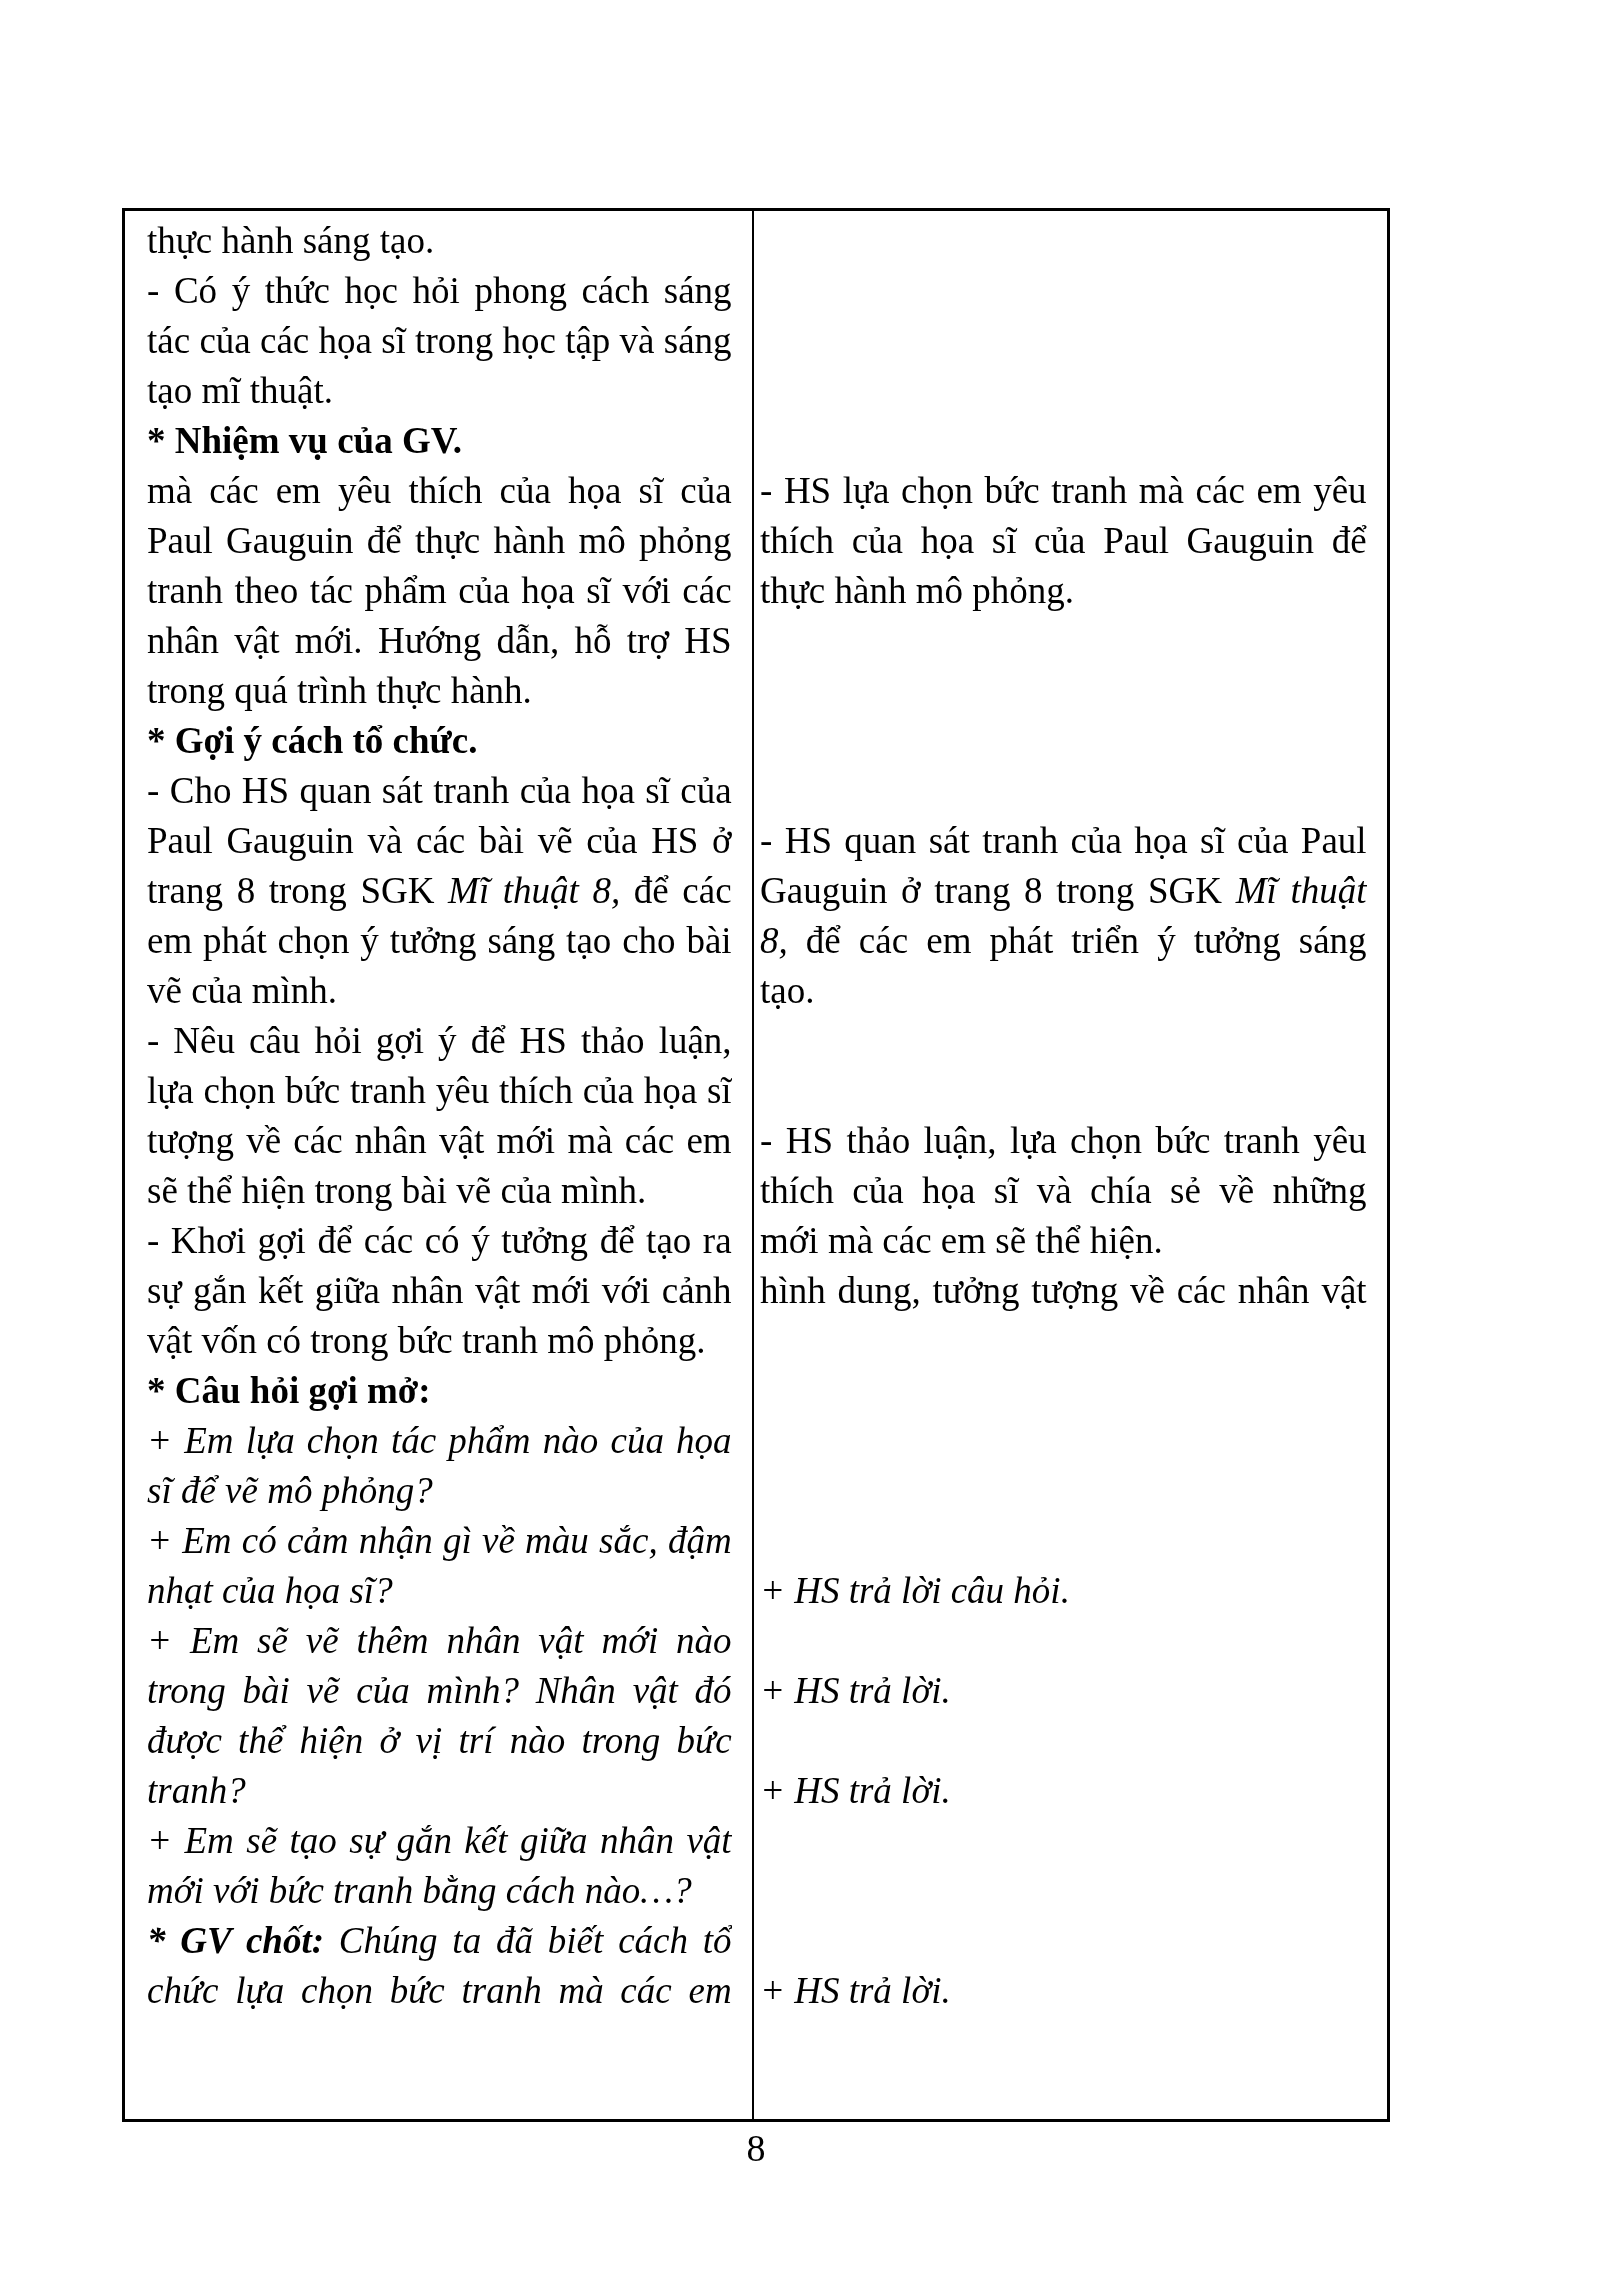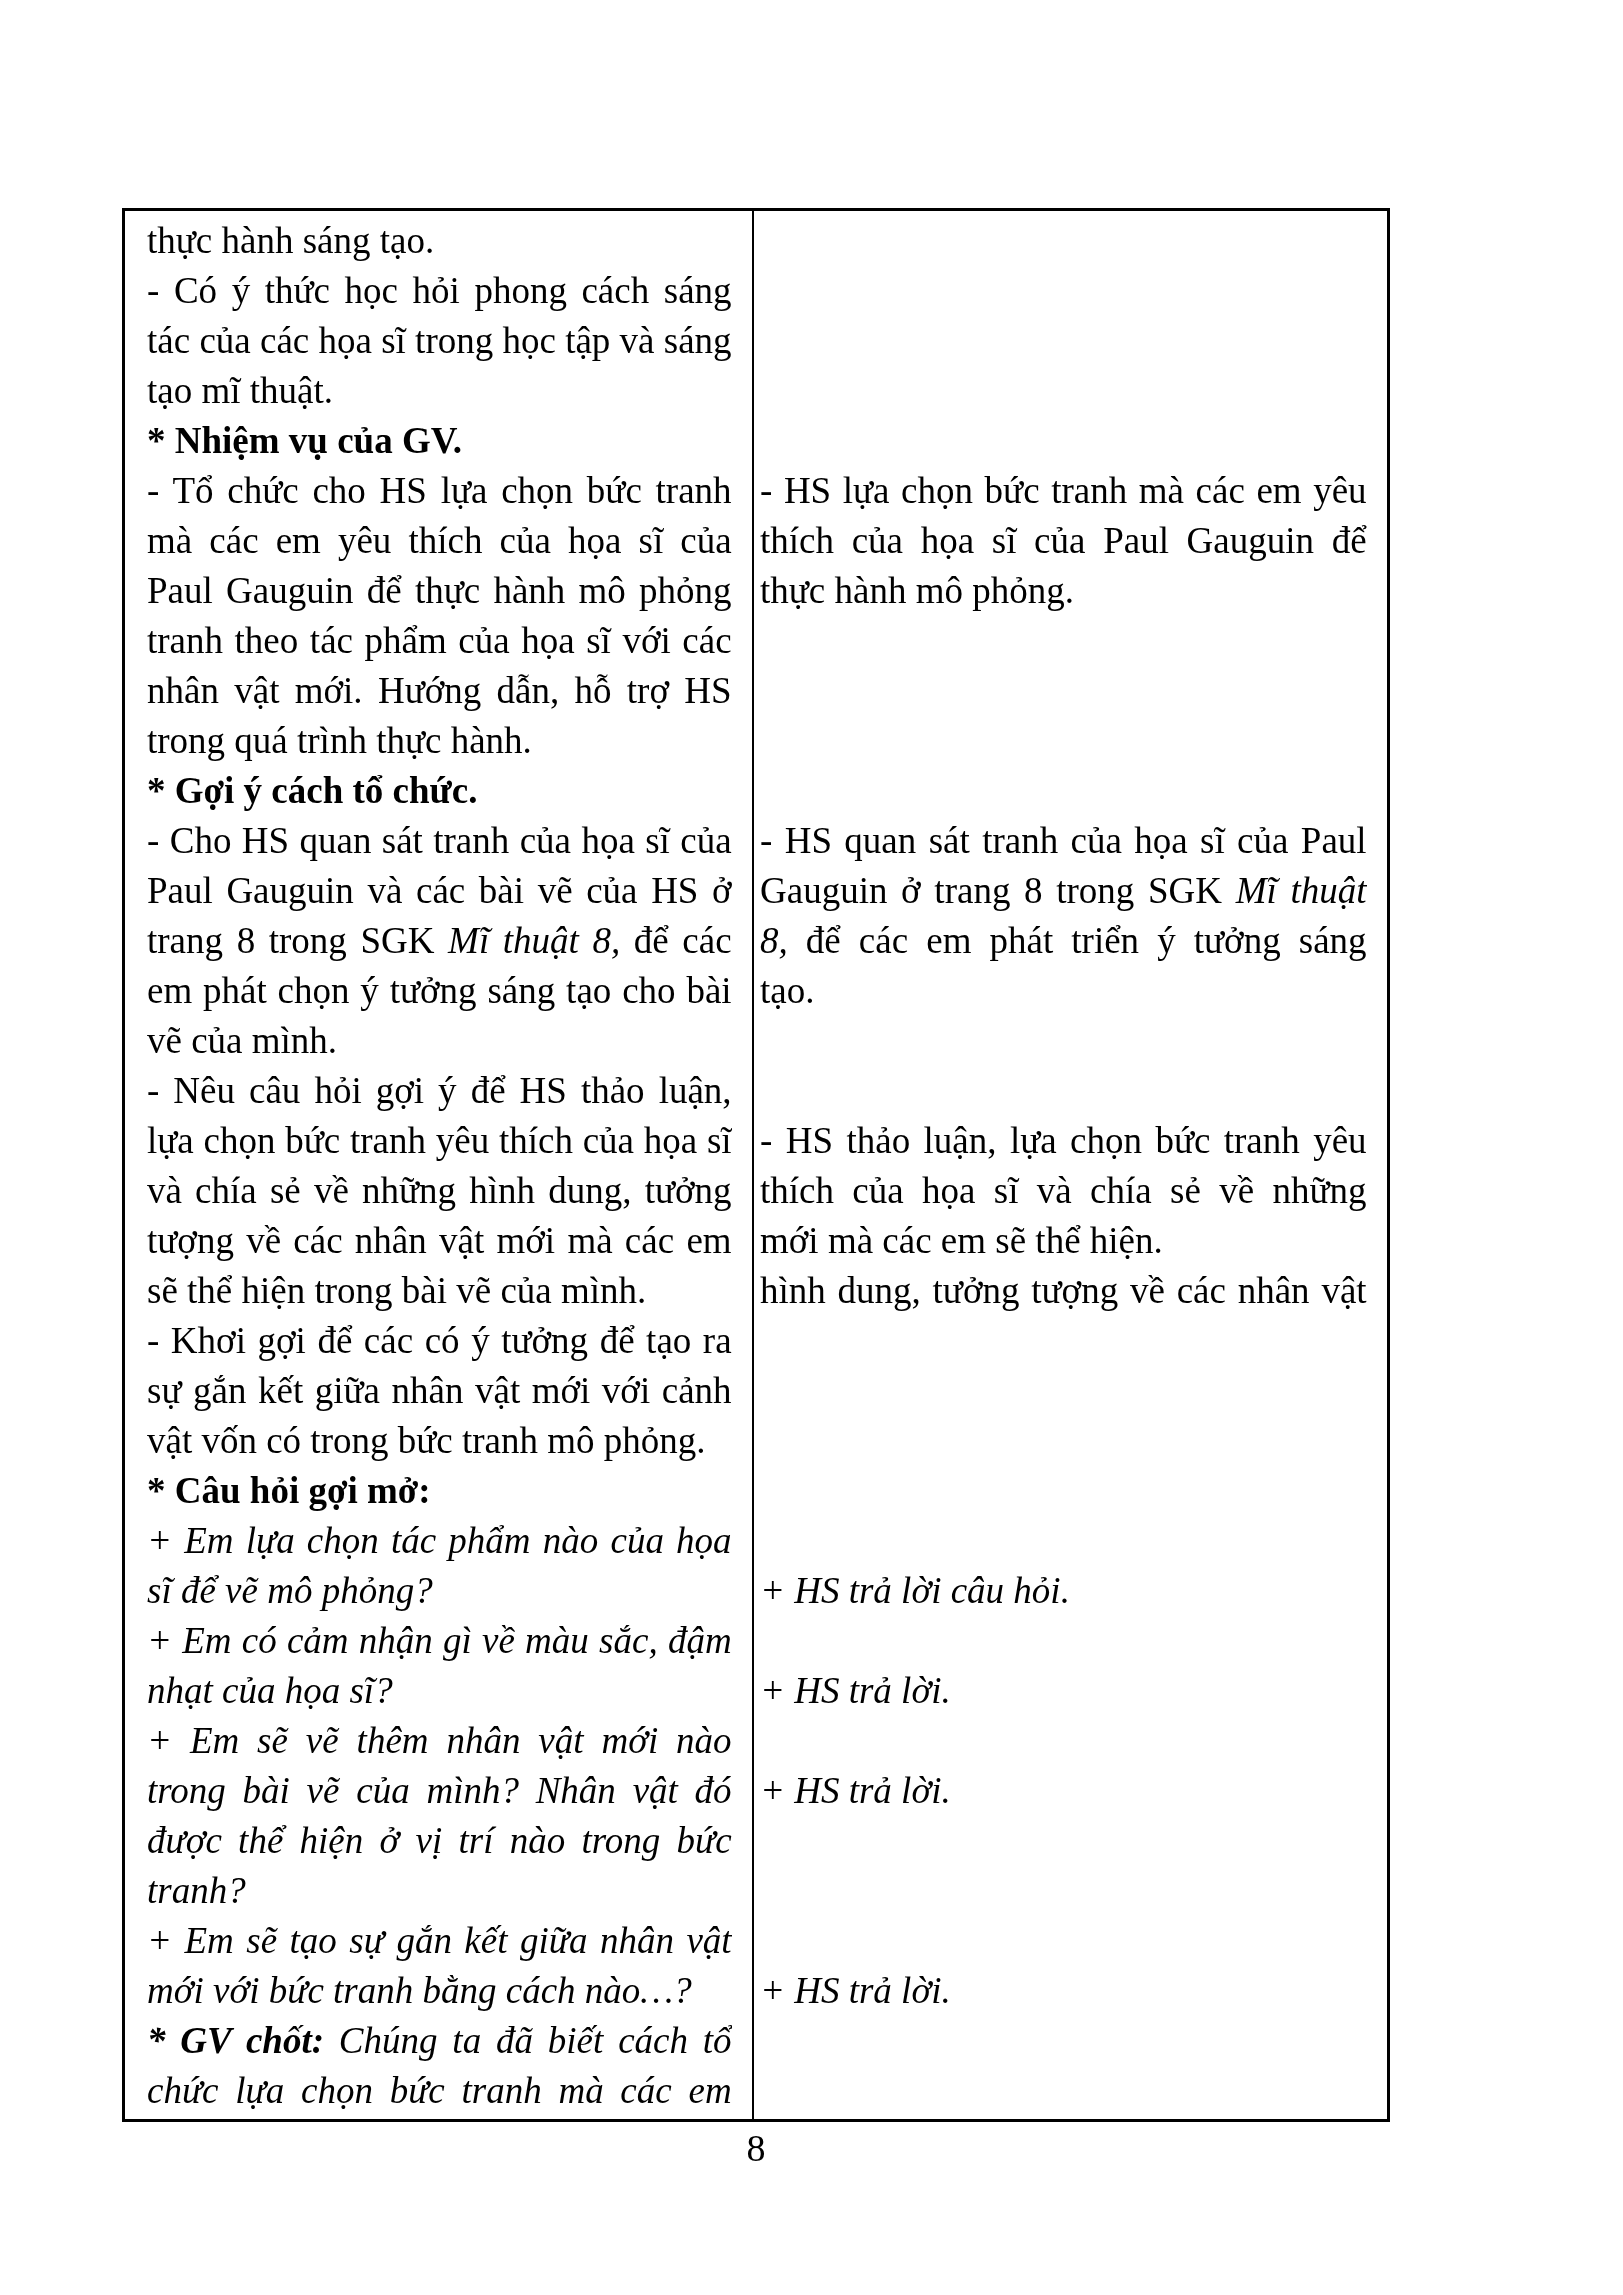--- a/index.html
+++ b/index.html
@@ -76,35 +76,33 @@
 <body>
 
 <div class="page">
   <div class="lesson-table">
     <div class="col col-left">
         <div class="line"><span>thực hành sáng tạo.</span></div>
         <div class="line j"><span>- Có ý thức học hỏi phong cách sáng</span></div>
         <div class="line j"><span>tác của các họa sĩ trong học tập và sáng</span></div>
         <div class="line"><span>tạo mĩ thuật.</span></div>
         <div class="line"><span class="b">* Nhiệm vụ của GV.</span></div>
-        <div class="line j"><span>- Tổ chức cho HS lựa chọn bức tranh</span></div>
         <div class="line j"><span>mà các em yêu thích của họa sĩ của</span></div>
         <div class="line j"><span>Paul Gauguin để thực hành mô phỏng</span></div>
         <div class="line j"><span>tranh theo tác phẩm của họa sĩ với các</span></div>
         <div class="line j"><span>nhân vật mới. Hướng dẫn, hỗ trợ HS</span></div>
         <div class="line"><span>trong quá trình thực hành.</span></div>
         <div class="line"><span class="b">* Gợi ý cách tổ chức.</span></div>
         <div class="line j"><span>- Cho HS quan sát tranh của họa sĩ của</span></div>
         <div class="line j"><span>Paul Gauguin và các bài vẽ của HS ở</span></div>
         <div class="line j"><span>trang 8 trong SGK </span><span class="i">Mĩ thuật 8,</span><span> để các</span></div>
         <div class="line j"><span>em phát chọn ý tưởng sáng tạo cho bài</span></div>
         <div class="line"><span>vẽ của mình.</span></div>
         <div class="line j"><span>- Nêu câu hỏi gợi ý để HS thảo luận,</span></div>
         <div class="line j"><span>lựa chọn bức tranh yêu thích của họa sĩ</span></div>
-        <div class="line j"><span>và chía sẻ về những hình dung, tưởng</span></div>
         <div class="line j"><span>tượng về các nhân vật mới mà các em</span></div>
         <div class="line"><span>sẽ thể hiện trong bài vẽ của mình.</span></div>
         <div class="line j"><span>- Khơi gợi để các có ý tưởng để tạo ra</span></div>
         <div class="line j"><span>sự gắn kết giữa nhân vật mới với cảnh</span></div>
         <div class="line"><span>vật vốn có trong bức tranh mô phỏng.</span></div>
         <div class="line"><span class="b">* Câu hỏi gợi mở:</span></div>
         <div class="line j"><span class="i">+ Em lựa chọn tác phẩm nào của họa</span></div>
         <div class="line"><span class="i">sĩ để vẽ mô phỏng?</span></div>
         <div class="line j"><span class="i">+ Em có cảm nhận gì về màu sắc, đậm</span></div>
         <div class="line"><span class="i">nhạt của họa sĩ?</span></div>

